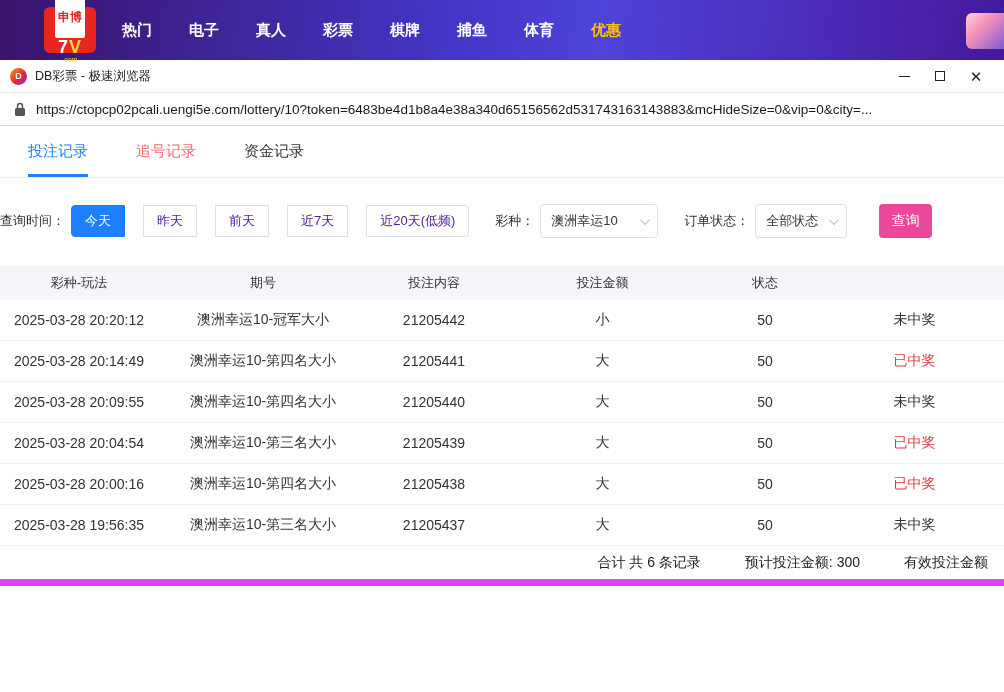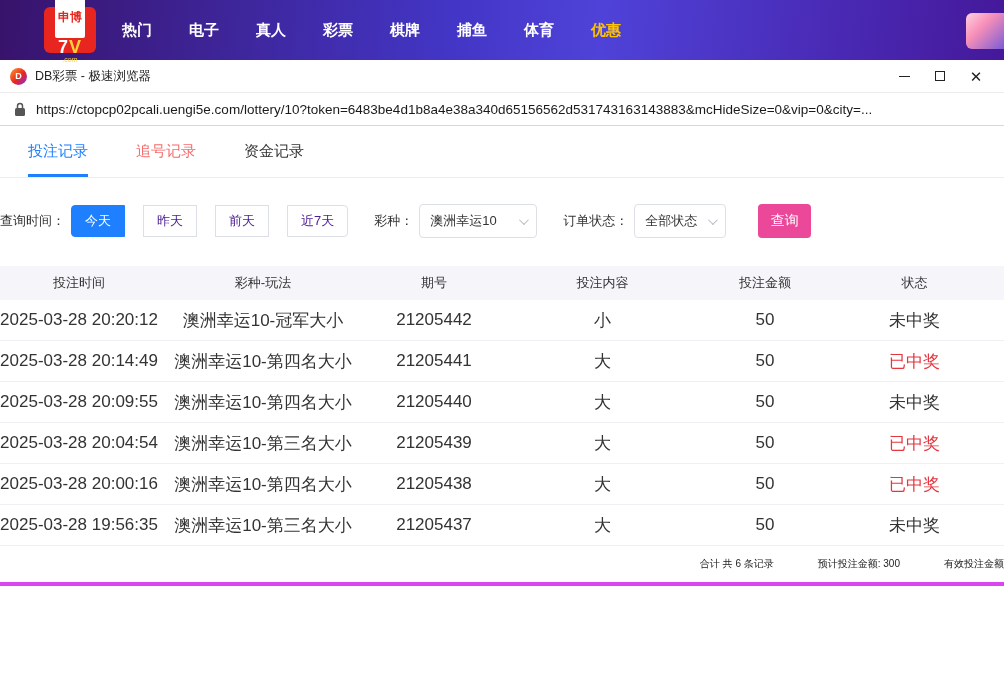--- a/index.html
+++ b/index.html
@@ -62,27 +62,27 @@
   .search-btn { margin-left:32px; width:53px; height:34px; background:#ec4899; color:#fff; border:none;
     border-radius:4px; font-size:14px; cursor:pointer; font-family:inherit; }
 
   
   .t-grid { display:grid; grid-template-columns:158px 210px 132px 205px 120px 1fr; }
   .t-head { margin-top:28px; background:#f5f5fa; }
   .t-head .cell { height:34px; display:flex; align-items:center; justify-content:center;
     font-size:13px; color:#333; }
   .t-row { border-bottom:1px solid #eef0f4; }
   .t-row .cell { height:40px; display:flex; align-items:center; justify-content:center;
-    font-size:17px; color:#333; }
+    font-size:14px; color:#333; }
   .status-lose { color:#333; }
   .status-win { color:#e5353f; }
 
   
   .summary { height:40px; display:flex; align-items:center; justify-content:flex-end; gap:44px;
-    border-bottom:4px solid #d946ef; font-size:10px; color:#222; padding-right:0; white-space:nowrap; overflow:hidden; }
+    border-bottom:7px solid #d946ef; font-size:14px; color:#222; padding-right:16px; white-space:nowrap; overflow:hidden; }
 </style>
 </head>
 <body>
 
 <div class="topbar">
   <div class="logo">
     <span class="badge">申博</span>
     <span class="main"><span>7</span><b>V</b></span>
     <span class="sub">.com</span>
   </div>
@@ -129,38 +129,38 @@
   <span class="tab">资金记录</span>
 </div>
 
 <div class="filters">
   <span class="flabel">查询时间：</span>
   <span class="btn-group">
     <button class="fbtn active">今天</button>
     <button class="fbtn">昨天</button>
     <button class="fbtn">前天</button>
     <button class="fbtn">近7天</button>
+    <button class="fbtn">近20天(低频)</button>
   </span>
   <span class="gap"></span>
   <span class="flabel">彩种：</span>
   <span class="select sel-lottery">
     <span>澳洲幸运10</span>
     <i class="chev"></i>
   </span>
   <span class="gap"></span>
   <span class="flabel">订单状态：</span>
   <span class="select sel-status">
     <span>全部状态</span>
     <i class="chev"></i>
   </span>
   <button class="search-btn">查询</button>
 </div>
 
 <div class="t-grid t-head">
-  <span class="cell">投注时间</span>
   <span class="cell">彩种-玩法</span>
   <span class="cell">期号</span>
   <span class="cell">投注内容</span>
   <span class="cell">投注金额</span>
   <span class="cell">状态</span>
 </div>
 
 <div class="t-grid t-row">
   <span class="cell">2025-03-28 20:20:12</span>
   <span class="cell">澳洲幸运10-冠军大小</span>

